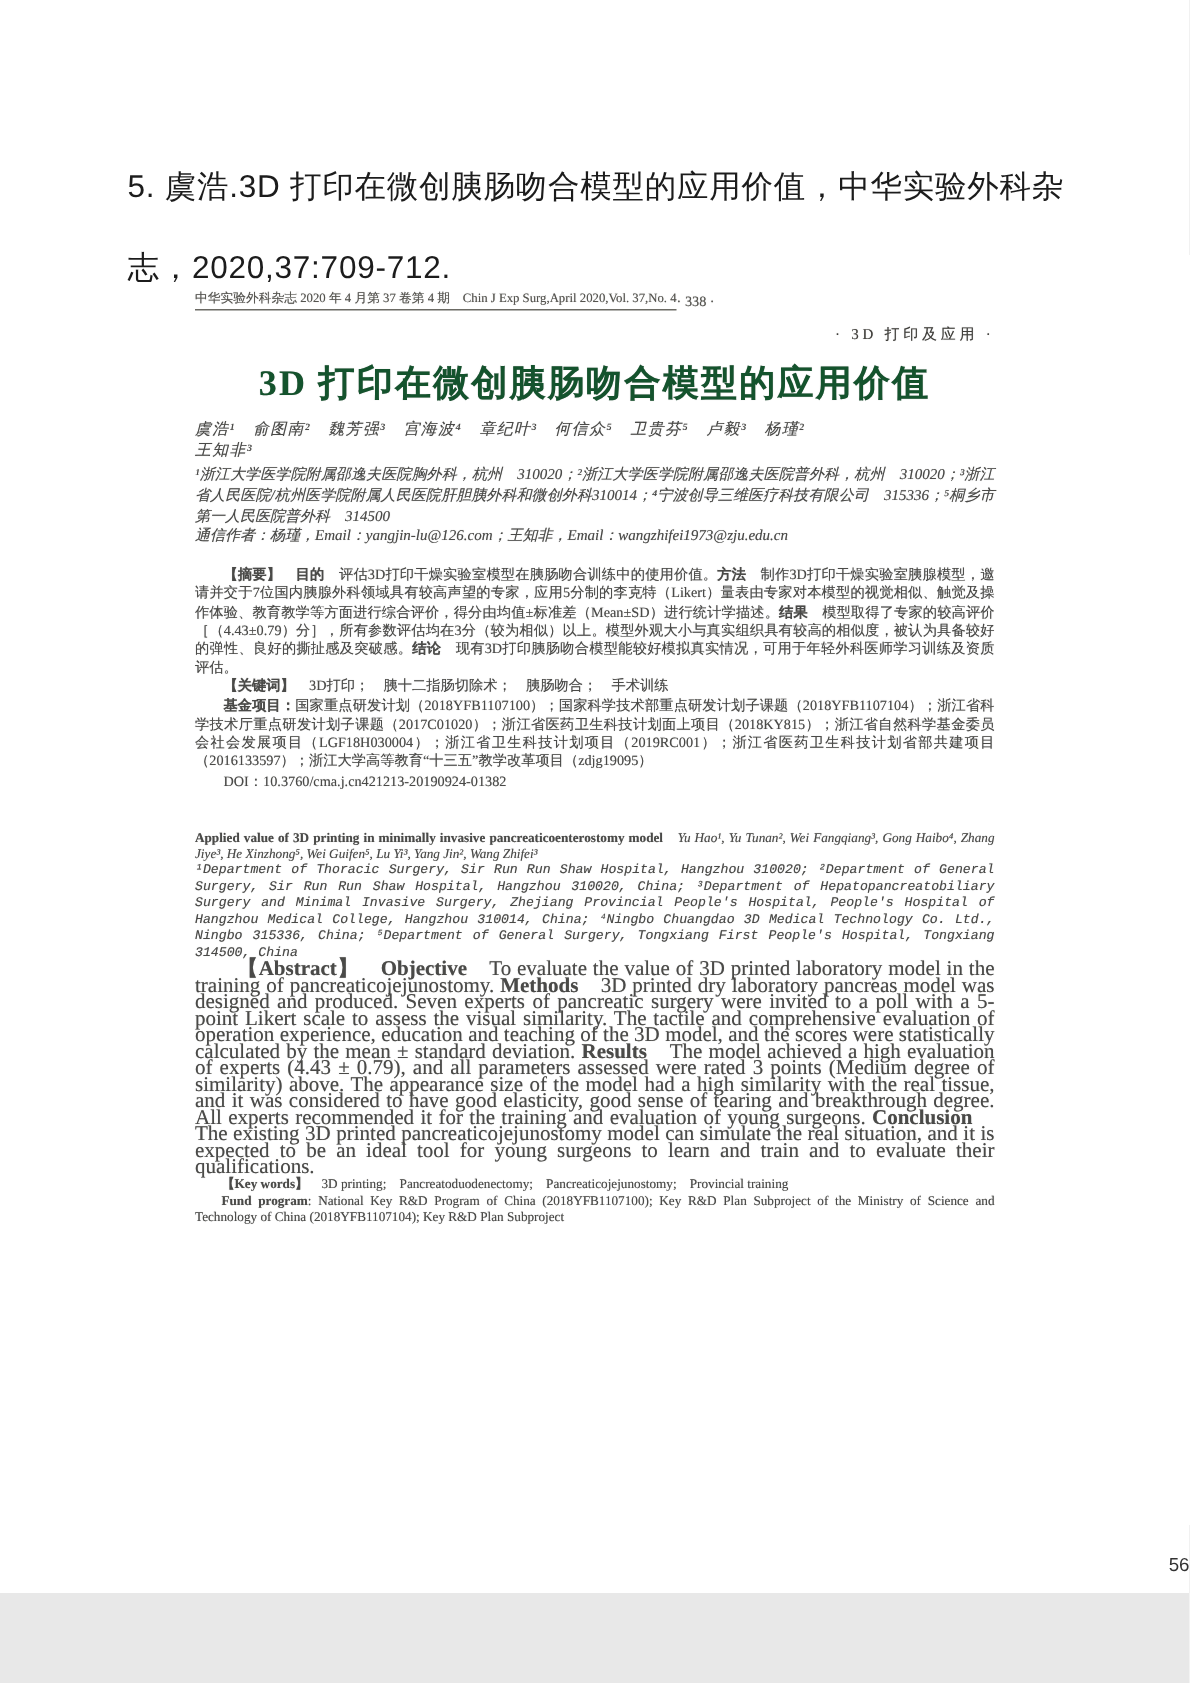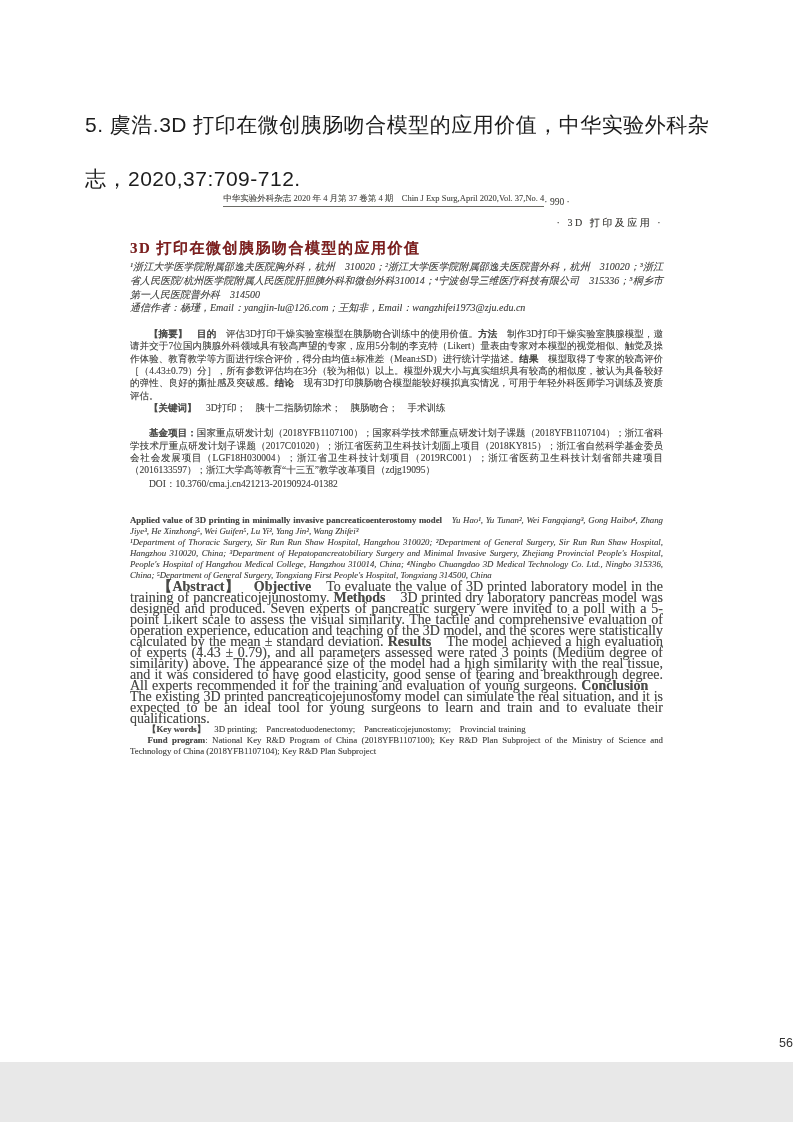--- a/index.html
+++ b/index.html
@@ -13,41 +13,41 @@
     position:absolute; left:85px; top:98px; width:670px;
     font-family:"Liberation Sans","DejaVu Sans",sans-serif;
     font-size:21px; color:#1c1c1c; line-height:54px; letter-spacing:0.5px;
   }
   
   .scan {
     position:absolute; left:130px; top:193px; width:533px;
     color:#4a4a48;
     text-shadow:0 0 0.45px rgba(74,74,72,0.55);
   }
-  .scan-header { display:flex; justify-content:center; align-items:flex-end;
+  .scan-header { display:flex; justify-content:flex-start; align-items:flex-end;
     font-size:8.5px; color:#55544f; }
   .scan-header .jleft { border-bottom:1px solid #6b6a64; padding-bottom:1px; }
   .scan-header .jright { font-size:9.5px; }
   .column-label { text-align:right; font-size:10px; letter-spacing:2.5px;
     margin-top:9px; color:#403f3b; }
-  .title-cn { font-size:15px; font-weight:bold; letter-spacing:1.5px;
-    margin-top:9px; color:#7f1d1d; white-space:nowrap; }
+  .title-cn { font-size:24px; font-weight:bold; letter-spacing:1.5px;
+    margin-top:9px; color:#14532d; white-space:nowrap;text-align:center; }
   .kai { font-style:italic; }
   .authors-cn { font-size:10.5px; margin-top:9px; line-height:14px; letter-spacing:1px; }
   .affil-cn { font-size:10px; line-height:13.8px; text-align:justify; margin-top:2px; }
   .corr-cn { font-size:10px; line-height:13.8px; text-align:justify; }
   .para { font-size:9.5px; line-height:12.3px; text-align:justify; margin:0; }
   .ind { text-indent:2em; }
   .abstract-cn { margin-top:13px; }
-  .fund-block { margin-top:13px; }
+  .fund-block { margin-top:1px; }
   .doi-line { margin-top:2px; }
   .en-block { margin-top:24px; font-size:8.8px; line-height:11px; text-align:justify; }
   .b { font-weight:bold; }
   .i { font-style:italic; }
-  .en-affil { font-style:italic; }
+  .en-affil { font-style:italic;font-family:Liberation Mono, monospace; }
   
   .page-number {
     position:absolute; left:0; top:1036px; width:100%; text-align:right;
     font-family:"Liberation Sans","DejaVu Sans",sans-serif;
     font-size:12.5px; color:#333333;
   }
 </style>
 </head>
 <body>
 
@@ -55,27 +55,31 @@
 
   <div class="reference">
     <div>5. 虞浩.3D 打印在微创胰肠吻合模型的应用价值，中华实验外科杂</div>
     <div>志，2020,37:709-712.</div>
   </div>
 
   <div class="scan">
 
     <div class="scan-header">
       <span class="jleft">中华实验外科杂志 2020 年 4 月第 37 卷第 4 期　Chin J Exp Surg,April 2020,Vol. 37,No. 4</span>
-      <span class="jright">· 990 ·</span>
+      <span class="jright">· 338 ·</span>
     </div>
 
     <div class="column-label">· 3D 打印及应用 ·</div>
 
     <div class="title-cn">3D 打印在微创胰肠吻合模型的应用价值</div>
 
+    <div class="authors-cn kai">
+      <div>虞浩¹　俞图南²　魏芳强³　宫海波⁴　章纪叶³　何信众⁵　卫贵芬⁵　卢毅³　杨瑾²</div>
+      <div>王知非³</div>
+    </div>
 
     <div class="affil-cn kai">¹浙江大学医学院附属邵逸夫医院胸外科，杭州　310020；²浙江大学医学院附属邵逸夫医院普外科，杭州　310020；³浙江省人民医院/杭州医学院附属人民医院肝胆胰外科和微创外科310014；⁴宁波创导三维医疗科技有限公司　315336；⁵桐乡市第一人民医院普外科　314500</div>
 
     <div class="corr-cn kai">通信作者：杨瑾，Email：yangjin-lu@126.com；王知非，Email：wangzhifei1973@zju.edu.cn</div>
 
     <p class="para ind abstract-cn">
       <span class="b">【摘要】　目的</span><span>　评估3D打印干燥实验室模型在胰肠吻合训练中的使用价值。</span><span class="b">方法</span><span>　制作3D打印干燥实验室胰腺模型，邀请并交于7位国内胰腺外科领域具有较高声望的专家，应用5分制的李克特（Likert）量表由专家对本模型的视觉相似、触觉及操作体验、教育教学等方面进行综合评价，得分由均值±标准差（Mean±SD）进行统计学描述。</span><span class="b">结果</span><span>　模型取得了专家的较高评价［（4.43±0.79）分］，所有参数评估均在3分（较为相似）以上。模型外观大小与真实组织具有较高的相似度，被认为具备较好的弹性、良好的撕扯感及突破感。</span><span class="b">结论</span><span>　现有3D打印胰肠吻合模型能较好模拟真实情况，可用于年轻外科医师学习训练及资质评估。</span>
     </p>
 
     <p class="para ind">

